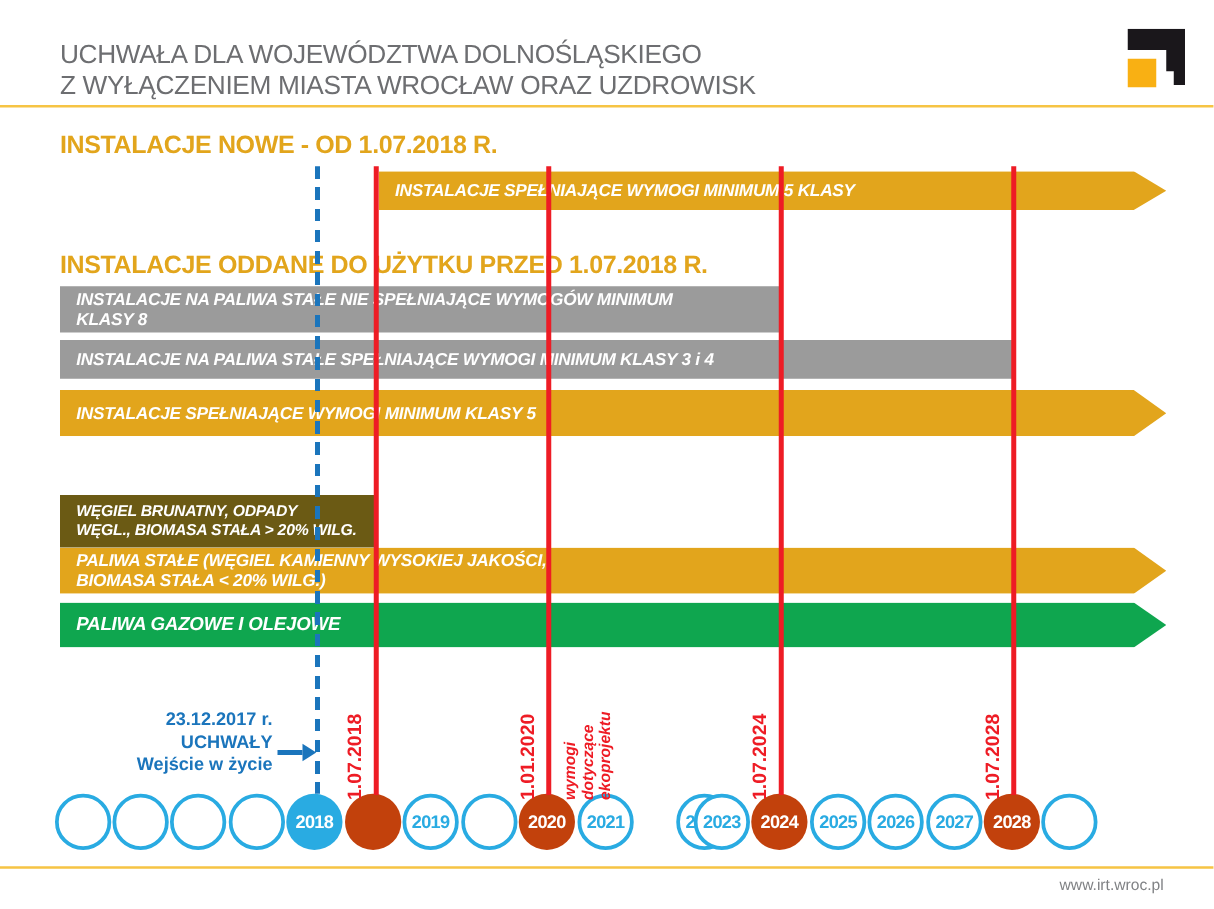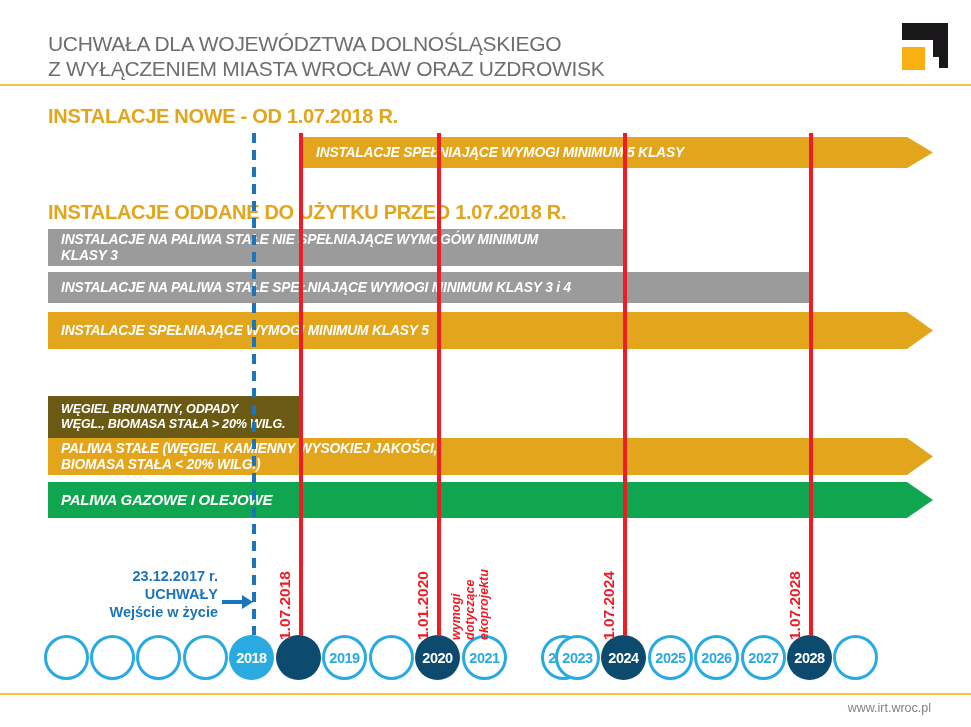--- a/index.html
+++ b/index.html
@@ -66,21 +66,21 @@
                       border-left:11px solid #1B75BC; border-top:7px solid transparent;
                       border-bottom:7px solid transparent; z-index:4; }
 
   
   .years { position:absolute; left:0; top:635px; width:971px; height:45px; z-index:2; }
   .circle { position:absolute; top:0; width:45px; height:45px; border-radius:50%;
             display:flex; align-items:center; justify-content:center; box-sizing:border-box;
             font-weight:bold; font-size:14.5px; letter-spacing:-0.5px; }
   .f-empty { background:#fff; border:3.5px solid #29ABE2; color:#29ABE2; }
   .f-light { background:#29ABE2; color:#fff;align-items:center; }
-  .f-dark  { background:#0c4a6e; color:#fff;align-items:center; }
+  .f-dark  { background:#c2410c; color:#fff;align-items:center; }
 
   
   .footer { position:absolute; right:40px; top:701px; color:#808285; font-size:12.5px; }
 </style>
 </head>
 <body>
 
 <div class="canvas">
 
   <div class="title">
@@ -96,21 +96,21 @@
   <div class="rule rule-top"></div>
 
   <div class="heading h-gold h-new">INSTALACJE NOWE - OD 1.07.2018 R.</div>
   <div class="bar arrow c-gold bar-new-class5">
     <span>INSTALACJE SPEŁNIAJĄCE WYMOGI MINIMUM 5 KLASY</span>
   </div>
 
   <div class="heading h-gold h-existing">INSTALACJE ODDANE DO UŻYTKU PRZED 1.07.2018 R.</div>
   <div class="bar c-gray bar-below-class3">
     <span>INSTALACJE NA PALIWA STAŁE NIE SPEŁNIAJĄCE WYMOGÓW MINIMUM</span>
-    <span>KLASY 3</span>
+    <span>KLASY 8</span>
   </div>
   <div class="bar c-gray bar-class34">
     <span>INSTALACJE NA PALIWA STAŁE SPEŁNIAJĄCE WYMOGI MINIMUM KLASY 3 i 4</span>
   </div>
   <div class="bar arrow c-gold bar-class5">
     <span>INSTALACJE SPEŁNIAJĄCE WYMOGI MINIMUM KLASY 5</span>
   </div>
 
   <div class="heading h-fuels">PALIWA</div>
   <div class="bar c-brown bar-fuel-banned">

